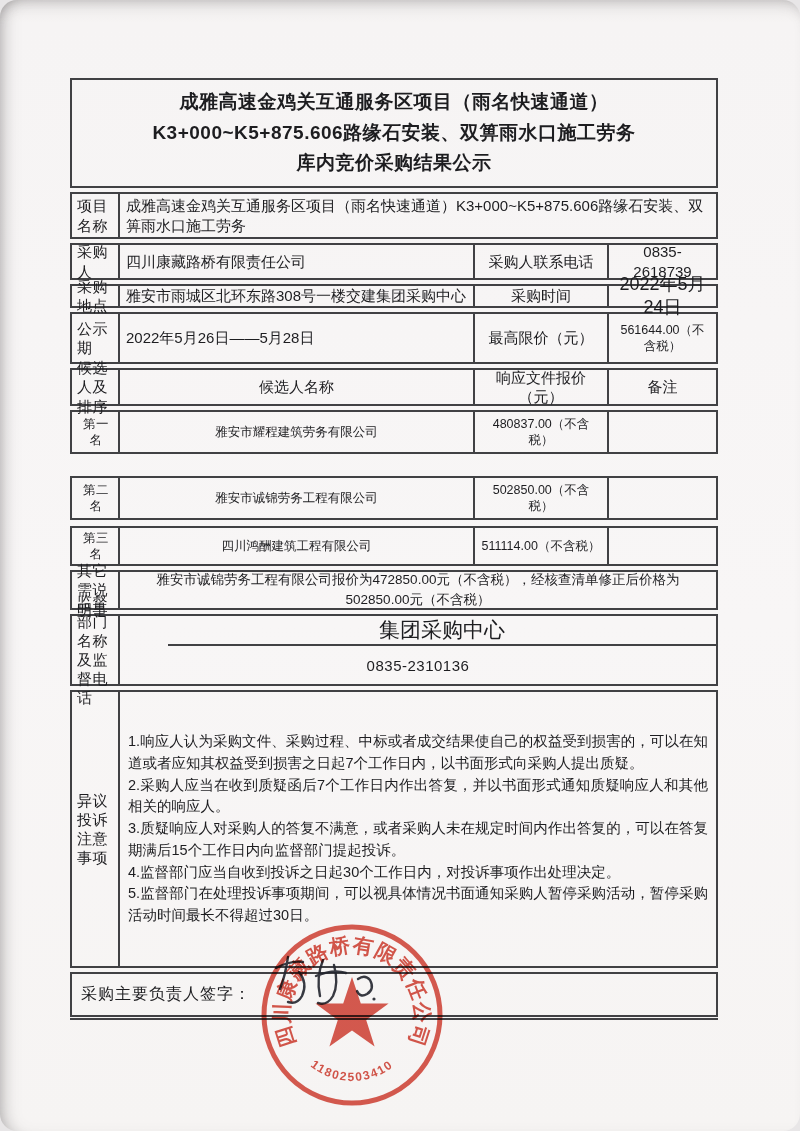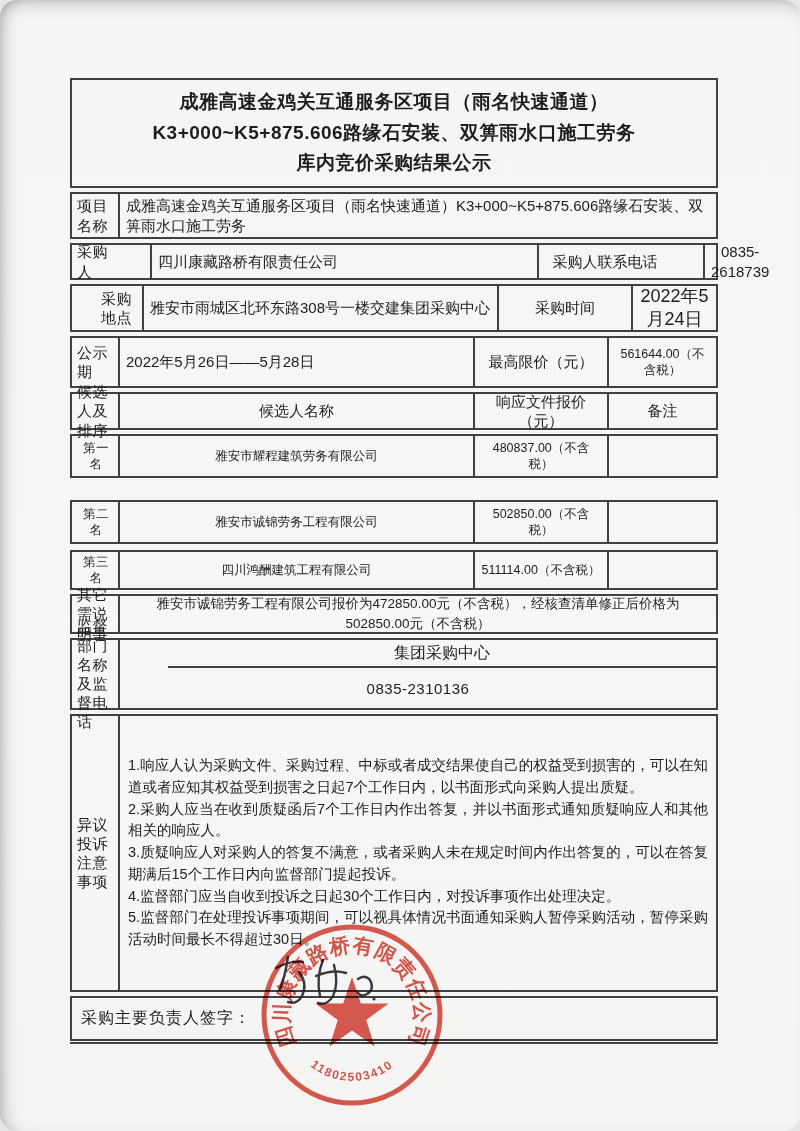--- a/index.html
+++ b/index.html
@@ -18,32 +18,32 @@
   .lab { width:46px; padding:3px 3px 3px 5px; flex:none; letter-spacing:.5px; }
   .c2 { width:355px; flex:none; border-left:2px solid #414144; }
   .c3 { width:134px; flex:none; border-left:2px solid #414144; justify-content:center; text-align:center; }
   .c4 { flex:1; border-left:2px solid #414144; justify-content:center; text-align:center; }
   .merge { flex:1; border-left:2px solid #414144; }
   .center { justify-content:center; text-align:center; }
   .small { font-size:12.5px; }
   .titlebox { height:110px; display:flex; flex-direction:column; justify-content:center; text-align:center;
               font-weight:bold; font-size:19px; line-height:1.62; letter-spacing:.5px; }
   .h-projname { height:47px; }
-  .h-buyer { height:37px;gap:32px; }
-  .h-place { height:48px;padding-left:24px; }
+  .h-buyer { height:37px; }
+  .h-place { height:24px; }
   .h-period { height:52px; }
   .h-candhdr { height:38px; }
   .h-cand { height:44px; }
   .h-cand3 { height:40px; }
   .h-other { height:40px; }
   .h-sup { height:72px; }
   .h-obj { height:278px; }
   .h-sign { height:45px; }
   .sup-col { flex:1; border-left:2px solid #414144; display:flex; flex-direction:column; }
-  .sup-top { flex:0 0 28px; display:flex; align-items:center; justify-content:center; font-size:16px; border-bottom:2px solid #414144;margin-left:48px; }
+  .sup-top { flex:0 0 28px; display:flex; align-items:center; justify-content:center; font-size:21px; border-bottom:2px solid #414144;margin-left:48px; }
   .sup-bot { flex:1; display:flex; align-items:center; justify-content:center; font-size:15px; letter-spacing:.5px; }
   .obj-body { flex:1; border-left:2px solid #414144; display:flex; flex-direction:column; justify-content:center; padding:6px 8px; }
   .obj-item { font-size:14.5px; line-height:1.5; text-align:justify; }
   .gap8 { margin-bottom:22px; }
   .gap6 { margin-bottom:6px; }
   .outer-bottom { border-top:2px solid #414144; margin-top:1px; }
   .signrow { display:flex; align-items:center; padding-left:9px; font-size:16px; letter-spacing:1px; }
   .stamp { position:absolute; left:252px; top:915px; width:200px; height:200px; mix-blend-mode:multiply; opacity:.9; }
   .handsign { position:absolute; left:268px; top:948px; width:150px; height:62px; }
 </style>

